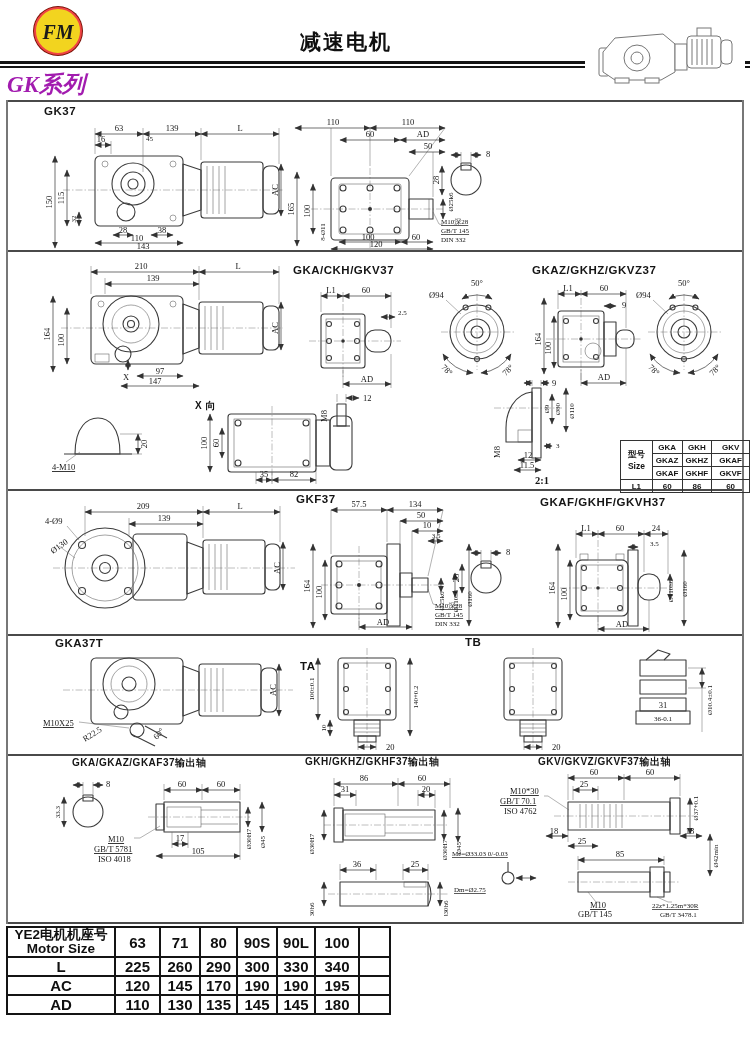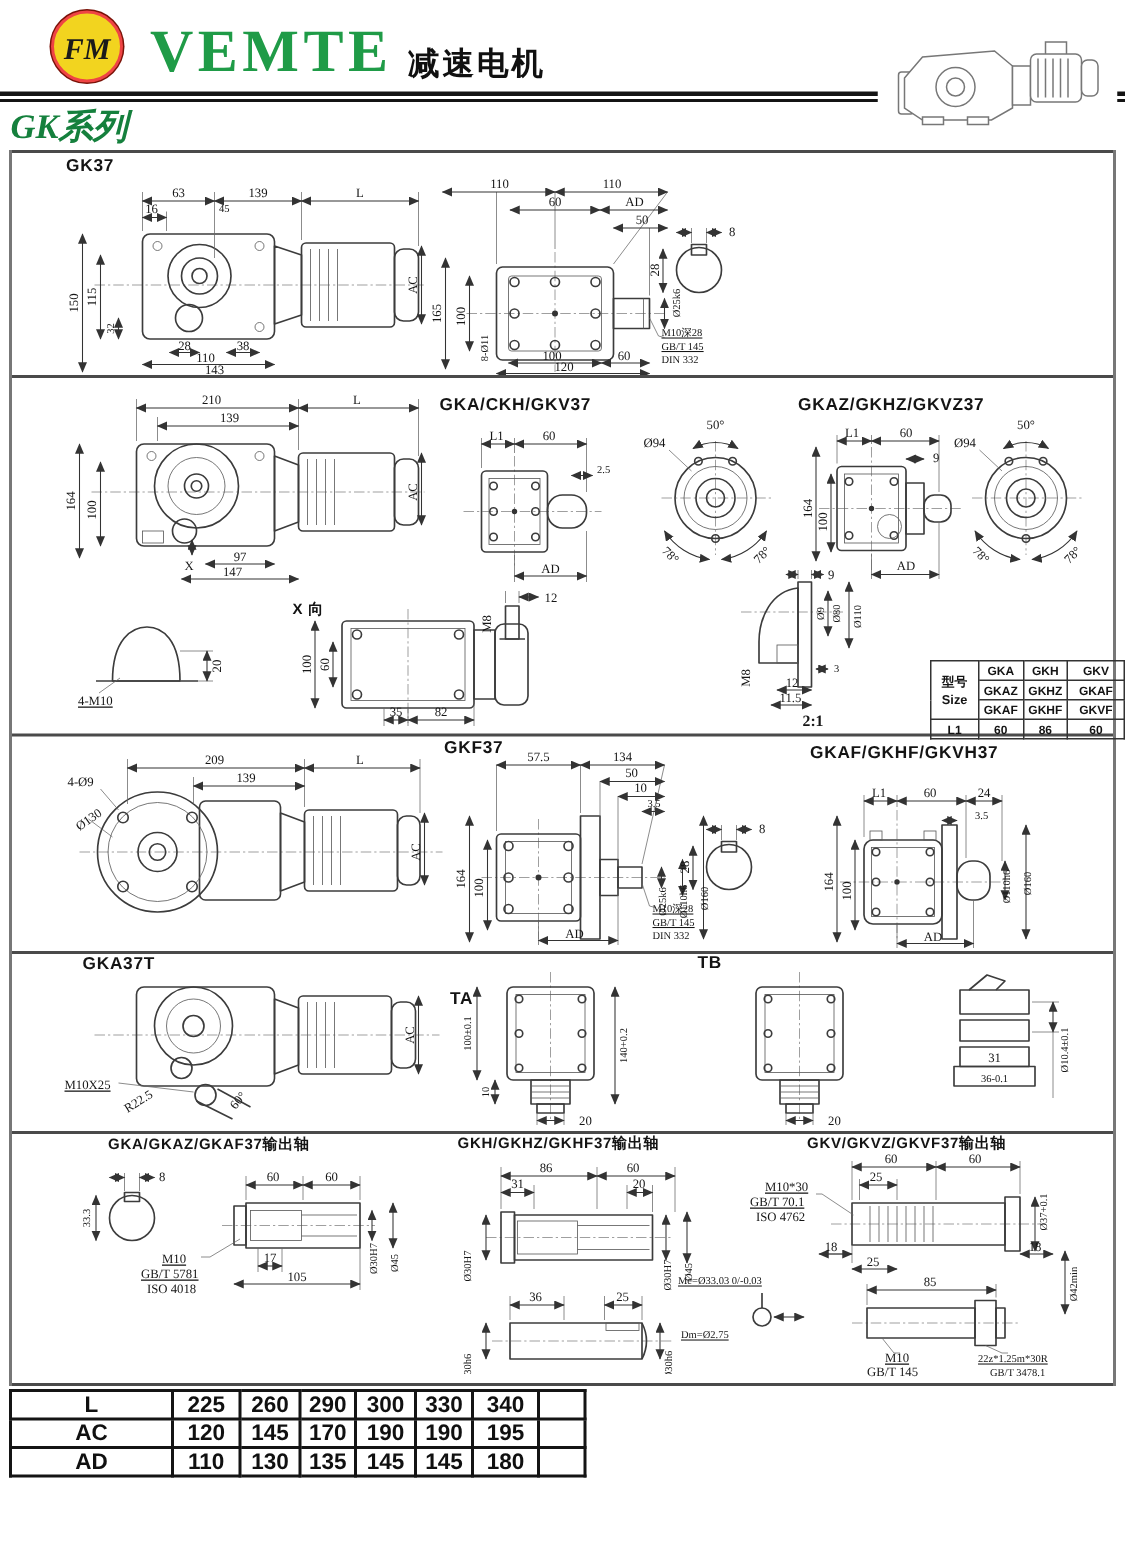--- a/index.html
+++ b/index.html
@@ -4,24 +4,24 @@
 <style>
   html,body{margin:0;padding:0;background:#e8e8e8;}
   .page{position:relative;width:750px;height:1043px;background:#ffffff;overflow:hidden;
         font-family:"Liberation Serif",serif;color:#161616;}
   
   .logo{position:absolute;left:34px;top:7px;width:44px;height:44px;border-radius:50%;
         background:#f2d41f;border:2px solid #ef4444;box-shadow:0 0 0 1px #7a1208;}
   .logo svg{position:absolute;left:0;top:0;}
   .brand{position:absolute;left:100px;top:10px;font:bold 40px "Liberation Serif",serif;
          color:#1f9b47;letter-spacing:3px;}
-  .cn-title{position:absolute;left:272px;top:28px;font:bold 21px "Liberation Serif",serif;color:#101010;letter-spacing:2px;text-align:right;}
+  .cn-title{position:absolute;left:300px;top:28px;font:bold 21px "Liberation Serif",serif;color:#101010;letter-spacing:2px;text-align:right;}
   .rule1{position:absolute;left:0;top:61px;width:750px;height:3px;background:#141414;}
   .rule2{position:absolute;left:0;top:66px;width:750px;height:2px;background:#141414;}
-  .series{position:absolute;left:7px;top:69px;font:bold italic 23px "Liberation Serif",serif;color:#15803d;}
+  .series{position:absolute;left:7px;top:69px;font:bold italic 23px "Liberation Serif",serif;color:#a21caf;}
   .gearbox-pic{position:absolute;left:585px;top:14px;}
   
   .sep{position:absolute;left:6px;width:737px;height:2px;background:#4a4a4a;}
   .vb{position:absolute;top:100px;width:2px;height:824px;background:#777;}
   
   .dt{position:absolute;font:bold 11.5px "Liberation Sans",sans-serif;color:#141414;letter-spacing:.5px;white-space:nowrap;}
   .dt.small{font-size:10px;}
   
   svg text{font-family:"Liberation Serif",serif;font-size:8.5px;fill:#161616;}
   svg text.s7{font-size:7px;}
@@ -58,21 +58,20 @@
           <line x1="1" y1="0" x2="1" y2="4" stroke="#8b8b8b" stroke-width="0.8"></line>
         </pattern>
 </defs>
 </svg>
 
 <div class="logo">
   <svg width="44" height="44">
         <text x="22" y="30" text-anchor="middle" style="font:bold italic 20px 'Liberation Serif',serif;fill:#1a1a1a">FM</text>
       </svg>
 </div>
-<div class="brand">VEMTE</div>
 <div class="cn-title">减速电机</div>
 <div class="rule1"></div>
 <div class="rule2"></div>
 <svg class="gearbox-pic" width="160" height="72">
   <rect x="0" y="0" width="160" height="72" fill="#fff"></rect>
   <g stroke="#777" fill="#fff" stroke-width="1">
     <rect x="14" y="34" width="10" height="28" rx="2"></rect>
     <polygon points="18,38 30,24 78,20 90,30 90,58 76,66 30,66 18,58"></polygon>
     <circle cx="52" cy="44" r="13"></circle>
         <circle cx="52" cy="44" r="6"></circle>
@@ -843,20 +842,33 @@
         <col style="width:108px">
         <col style="width:45px">
         <col style="width:40px">
         <col style="width:37px">
         <col style="width:40px">
         <col style="width:38px">
         <col style="width:44px">
         <col style="width:31px">
       </colgroup>
   <tbody>
+        <tr>
+    <td class="h">
+            <div>YE2电机机座号</div>
+            <div>Motor Size</div>
+          </td>
+    <td>63</td>
+    <td>71</td>
+    <td>80</td>
+    <td>90S</td>
+    <td>90L</td>
+    <td>100</td>
+    <td></td>
+  </tr>
   <tr class="dr">
     <td>L</td>
     <td>225</td>
     <td>260</td>
     <td>290</td>
     <td>300</td>
     <td>330</td>
     <td>340</td>
     <td></td>
   </tr>

